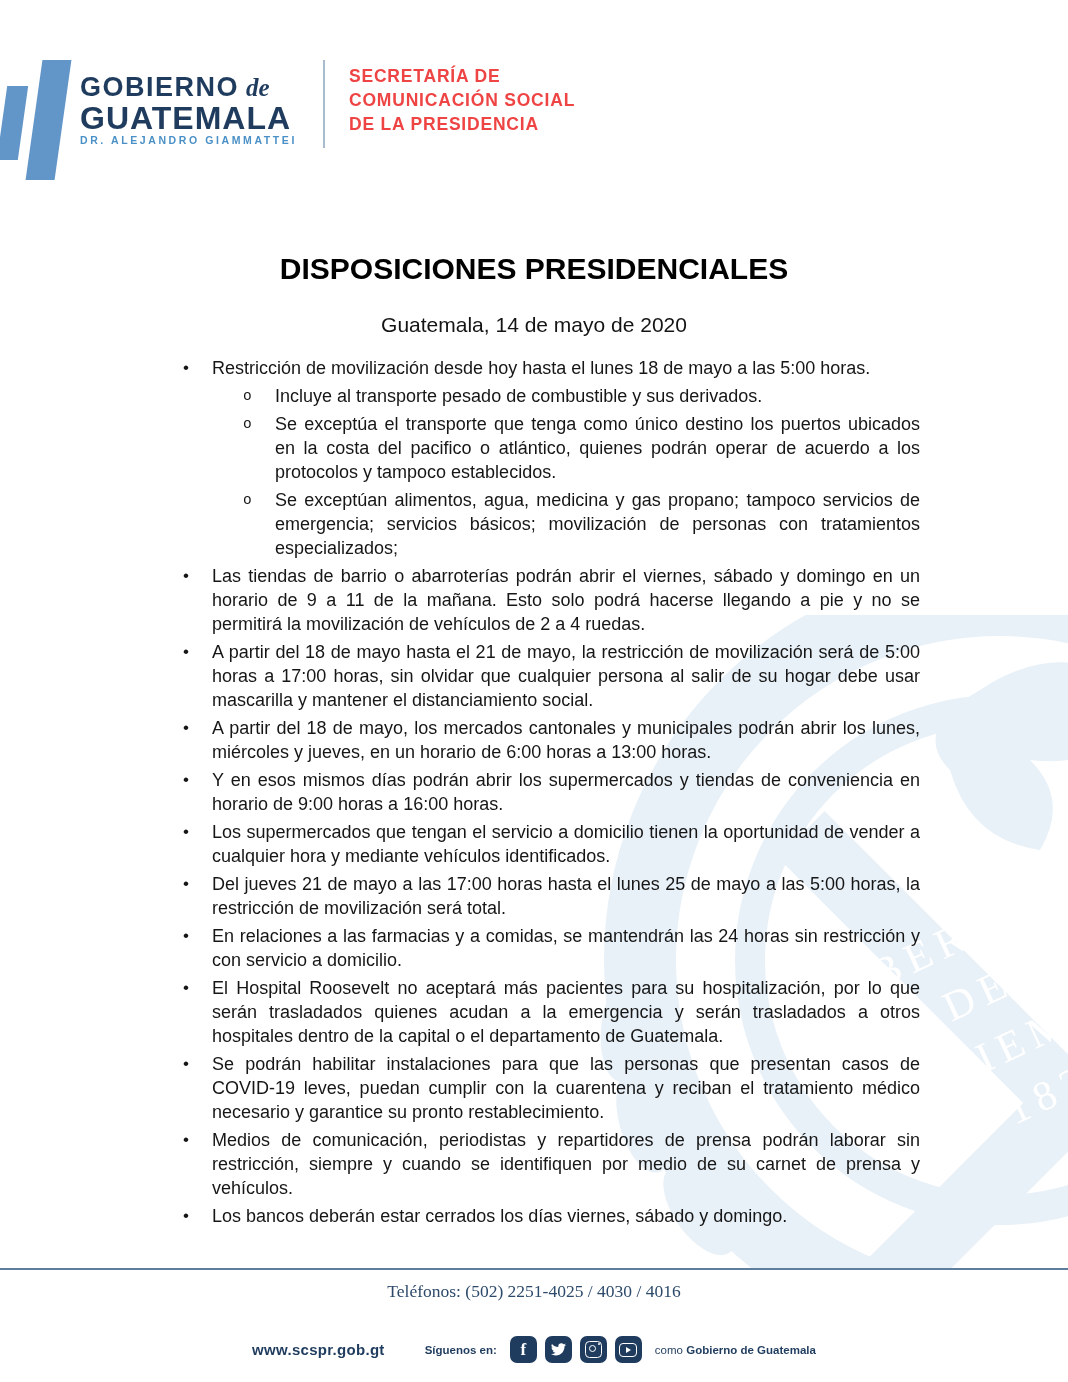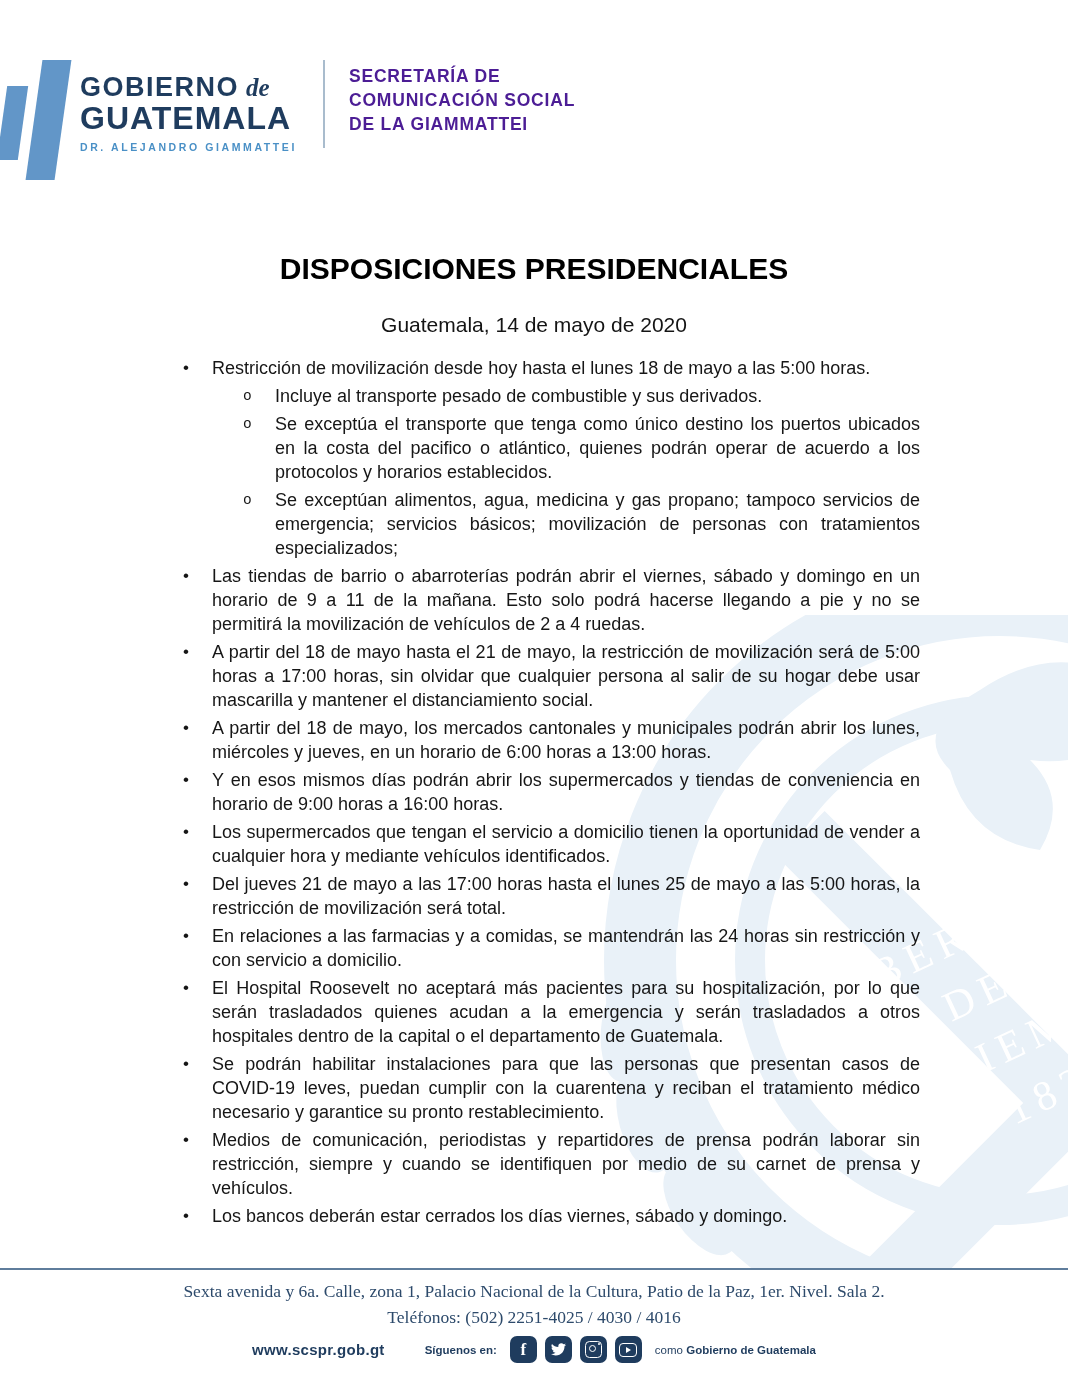--- a/index.html
+++ b/index.html
@@ -11,24 +11,24 @@
   
   .header{position:absolute;top:58px;left:0;width:100%;display:flex;justify-content:flex-start;align-items:flex-start;}
   .logo-marks{position:relative;width:66px;height:122px;margin-right:14px;}
   .bar{position:absolute;background:#6296c8;transform:skewX(-8deg);}
   .bar-left{left:2px;top:28px;width:21px;height:74px;}
   .bar-right{left:34px;top:2px;width:29px;height:120px;}
   .brand-text{display:flex;flex-direction:column;justify-content:flex-start;padding-top:16px;}
   .brand-line1{font-size:27px;font-weight:bold;color:#1f3c5e;letter-spacing:1.5px;line-height:27px;}
   .brand-de{font-family:"Liberation Serif","DejaVu Serif",serif;font-style:italic;font-weight:bold;font-size:25px;letter-spacing:0;margin-left:7px;}
   .brand-line2{font-size:32px;font-weight:bold;color:#1f3c5e;letter-spacing:1px;line-height:32px;margin-top:1px;}
-  .brand-sub{font-size:10.5px;font-weight:bold;color:#4a90c6;letter-spacing:2.6px;margin-top:7px;}
+  .brand-sub{font-size:10.5px;font-weight:bold;color:#4a90c6;letter-spacing:2.6px;}
   .header-divider{width:2px;height:88px;background:#a9bccd;margin:2px 24px 0 26px;}
   .dept-text{padding-top:6px;}
-  .dept-line{font-size:17.5px;font-weight:bold;color:#4c1d95;letter-spacing:0.8px;line-height:24px;}
+  .dept-line{font-size:17.5px;font-weight:bold;color:#ef4444;letter-spacing:0.8px;line-height:24px;}
   
   .doc-title{position:absolute;top:252px;left:0;width:100%;text-align:center;
     font-size:30px;font-weight:bold;color:#000000;letter-spacing:0px;}
   .doc-subtitle{position:absolute;top:313px;left:0;width:100%;text-align:center;
     font-size:21px;color:#141414;}
   
   .watermark-clip{position:absolute;left:545px;top:615px;width:523px;height:655px;overflow:hidden;pointer-events:none;}
   .watermark-clip svg{position:absolute;left:5px;top:-105px;}
   
   .content{position:absolute;top:356px;left:183px;width:737px;color:#161616;}
@@ -91,39 +91,39 @@
     <div class="brand-line1">
       <span>GOBIERNO</span><span class="brand-de">de</span>
     </div>
     <div class="brand-line2">GUATEMALA</div>
     <div class="brand-sub">DR. ALEJANDRO GIAMMATTEI</div>
   </div>
   <div class="header-divider"></div>
   <div class="dept-text">
     <div class="dept-line">SECRETARÍA DE</div>
     <div class="dept-line">COMUNICACIÓN SOCIAL</div>
-    <div class="dept-line">DE LA GIAMMATTEI</div>
+    <div class="dept-line">DE LA PRESIDENCIA</div>
   </div>
 </div>
 
 <div class="doc-title">DISPOSICIONES PRESIDENCIALES</div>
 <div class="doc-subtitle">Guatemala, 14 de mayo de 2020</div>
 
 <div class="content">
     <div class="bullet-row">
       <span class="marker">•</span>
       <span class="btext">Restricción de movilización desde hoy hasta el lunes 18 de mayo a las 5:00 horas.</span>
     </div>
     <div class="bullet-row sub">
       <span class="marker">o</span>
       <span class="btext">Incluye al transporte pesado de combustible y sus derivados.</span>
     </div>
     <div class="bullet-row sub">
       <span class="marker">o</span>
-      <span class="btext">Se exceptúa el transporte que tenga como único destino los puertos ubicados en la costa del pacifico o atlántico, quienes podrán operar de acuerdo a los protocolos y horarios establecidos.</span>
+      <span class="btext">Se exceptúa el transporte que tenga como único destino los puertos ubicados en la costa del pacifico o atlántico, quienes podrán operar de acuerdo a los protocolos y tampoco establecidos.</span>
     </div>
     <div class="bullet-row sub">
       <span class="marker">o</span>
       <span class="btext">Se exceptúan alimentos, agua, medicina y gas propano; tampoco servicios de emergencia; servicios básicos; movilización de personas con tratamientos especializados;</span>
     </div>
     <div class="bullet-row">
       <span class="marker">•</span>
       <span class="btext">Las tiendas de barrio o abarroterías podrán abrir el viernes, sábado y domingo en un horario de 9 a 11 de la mañana. Esto solo podrá hacerse llegando a pie y no se permitirá la movilización de vehículos de 2 a 4 ruedas.</span>
     </div>
     <div class="bullet-row">
@@ -163,21 +163,20 @@
       <span class="btext">Medios de comunicación, periodistas y repartidores de prensa podrán laborar sin restricción, siempre y cuando se identifiquen por medio de su carnet de prensa y vehículos.</span>
     </div>
     <div class="bullet-row">
       <span class="marker">•</span>
       <span class="btext">Los bancos deberán estar cerrados los días viernes, sábado y domingo.</span>
     </div>
   </div>
 
 <div class="footer-rule"></div>
 <div class="footer-block">
-  <div>Sexta avenida y 6a. Calle, zona 1, Palacio Nacional de la Cultura, Patio de la Paz, 1er. Nivel. Sala 2.</div>
   <div>Teléfonos: (502) 2251-4025  /  4030  /  4016</div>
 </div>
 <div class="footer-bar">
   <span class="site">www.scspr.gob.gt</span>
   <span class="follow">Síguenos en:</span>
   <span class="social">
     <span class="sicon">
         <span class="fb-glyph">f</span>
       </span>
     <span class="sicon">

